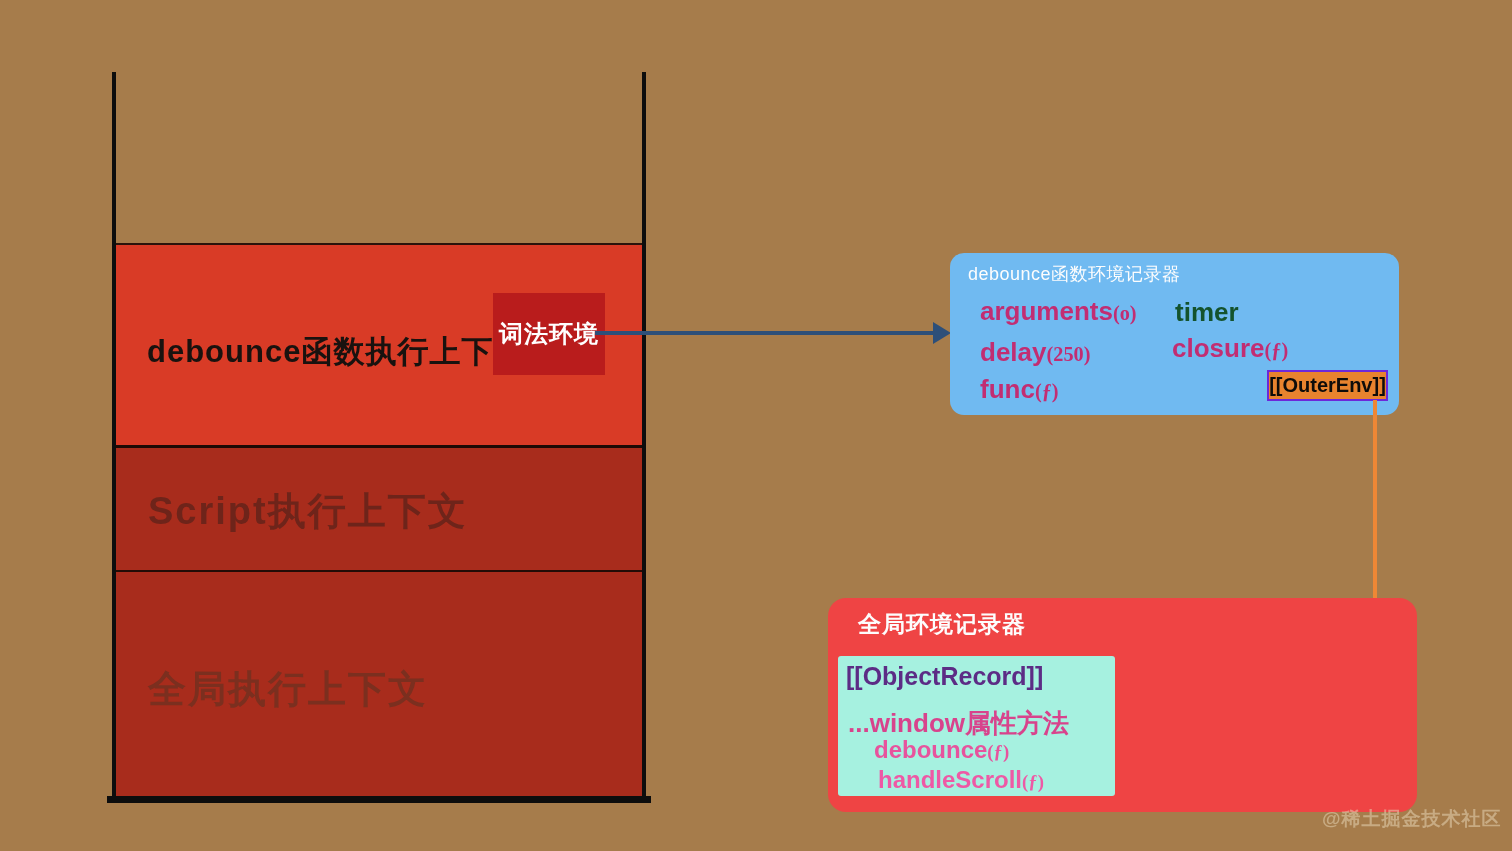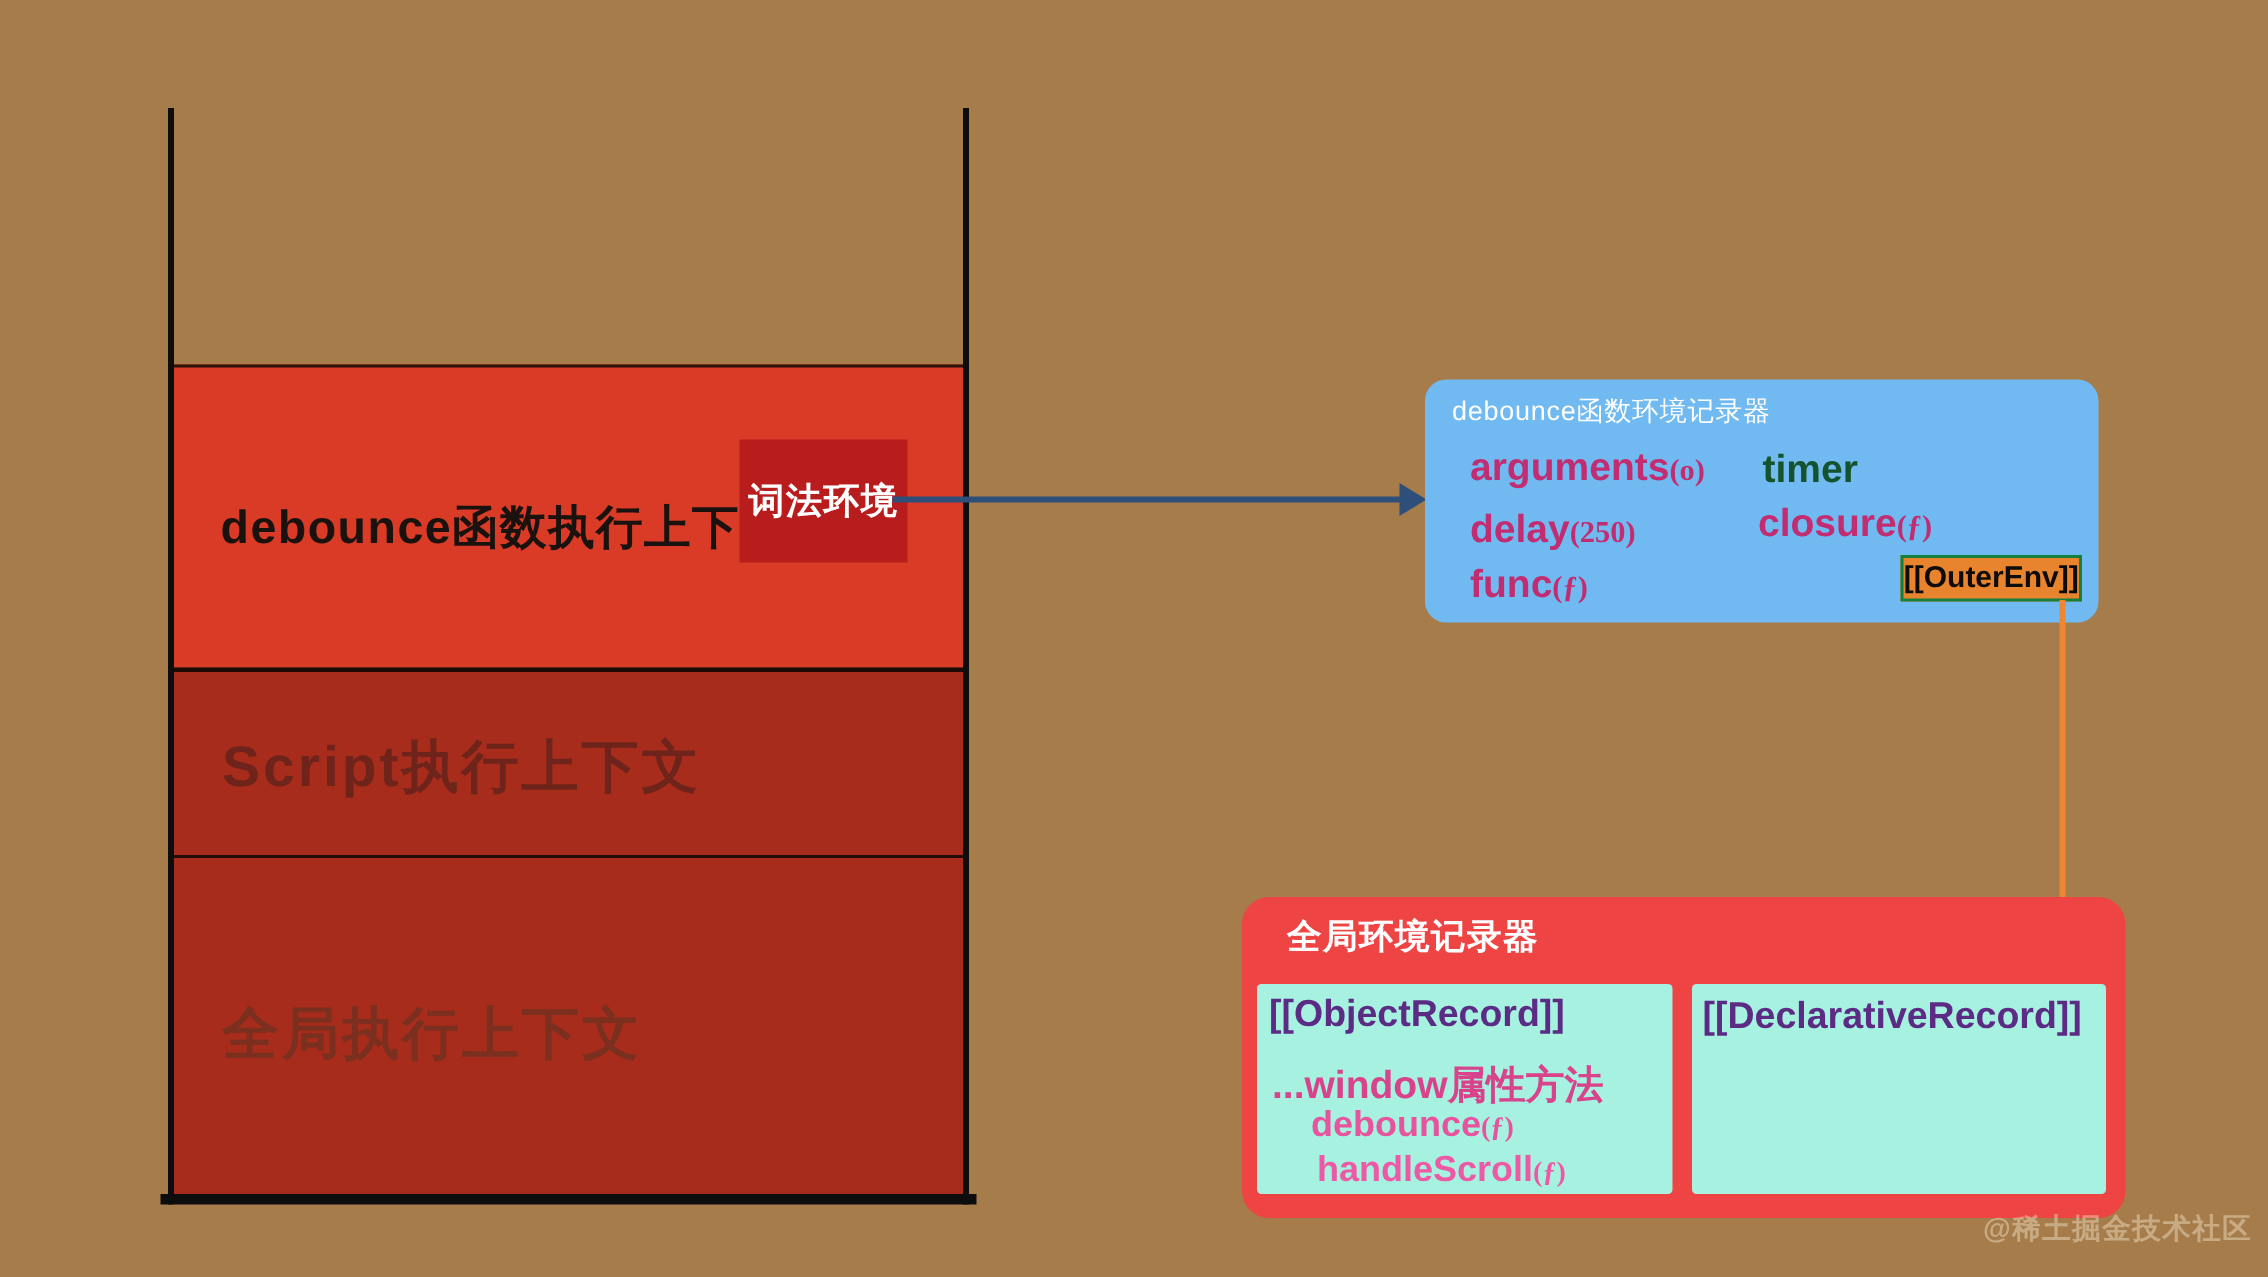--- a/index.html
+++ b/index.html
@@ -28,21 +28,21 @@
   
   .deb-box{left:950px;top:253px;width:449px;height:162px;background:#70baf1;border-radius:14px;}
   .deb-title{left:18px;top:9px;font-size:18px;font-weight:normal;color:#fdfdfd;letter-spacing:.5px;}
   .var{font-size:26px;font-weight:bold;color:#c22d72;white-space:nowrap;}
   .sfx{font-family:"Liberation Serif","DejaVu Serif",serif;font-size:0.78em;font-weight:600;}
   .v-arguments{left:30px;top:43px;}
   .v-timer{left:225px;top:44px;color:#14532d;}
   .v-delay{left:30px;top:84px;}
   .v-closure{left:222px;top:80px;}
   .v-func{left:30px;top:121px;}
-  .outerenv{left:317px;top:117px;width:121px;height:31px;box-sizing:border-box;background:#e8832e;border:2px solid #15803d;display:flex;align-items:center;justify-content:center;color:#0e0c0a;font-size:20px;font-weight:bold;}
+  .outerenv{left:317px;top:117px;width:121px;height:31px;box-sizing:border-box;background:#e8832e;border:2px solid #6d28d9;display:flex;align-items:center;justify-content:center;color:#0e0c0a;font-size:20px;font-weight:bold;}
 
   
   .arrow2-line{left:1373px;top:400px;width:4px;height:206px;background:#ee8735;}
   .arrow2-head{left:1366px;top:604px;width:0;height:0;border-left:9px solid transparent;border-right:9px solid transparent;border-top:15px solid #ee8735;}
 
   
   .glob-box{left:828px;top:598px;width:589px;height:214px;background:#ef4444;border-radius:18px;}
   .glob-title{left:30px;top:11px;font-size:23px;font-weight:bold;color:#fdfdfd;letter-spacing:1px;}
   .mint{position:absolute;top:58px;height:140px;background:#a6f1e0;border-radius:3px;}
   .mint-left{left:10px;width:277px;}
@@ -98,20 +98,17 @@
   <div class="abs glob-box">
     <div class="abs glob-title">全局环境记录器</div>
 
     <div class="mint mint-left">
       <div class="abs item i-window"><span>...window属性方法</span><span class="sfx"></span></div>
       <div class="abs rec-title objrec-title">[[ObjectRecord]]</div>
       <div class="abs item i-debounce"><span>debounce</span><span class="sfx">(ƒ)</span></div>
       <div class="abs item i-handlescroll"><span>handleScroll</span><span class="sfx">(ƒ)</span></div>
     </div>
 
-    <div class="mint mint-right">
-      <div class="abs rec-title decrec-title">[[DeclarativeRecord]]</div>
-    </div>
   </div>
 
   <div class="abs watermark">@稀土掘金技术社区</div>
 
 </div>
 
 </body></html>

